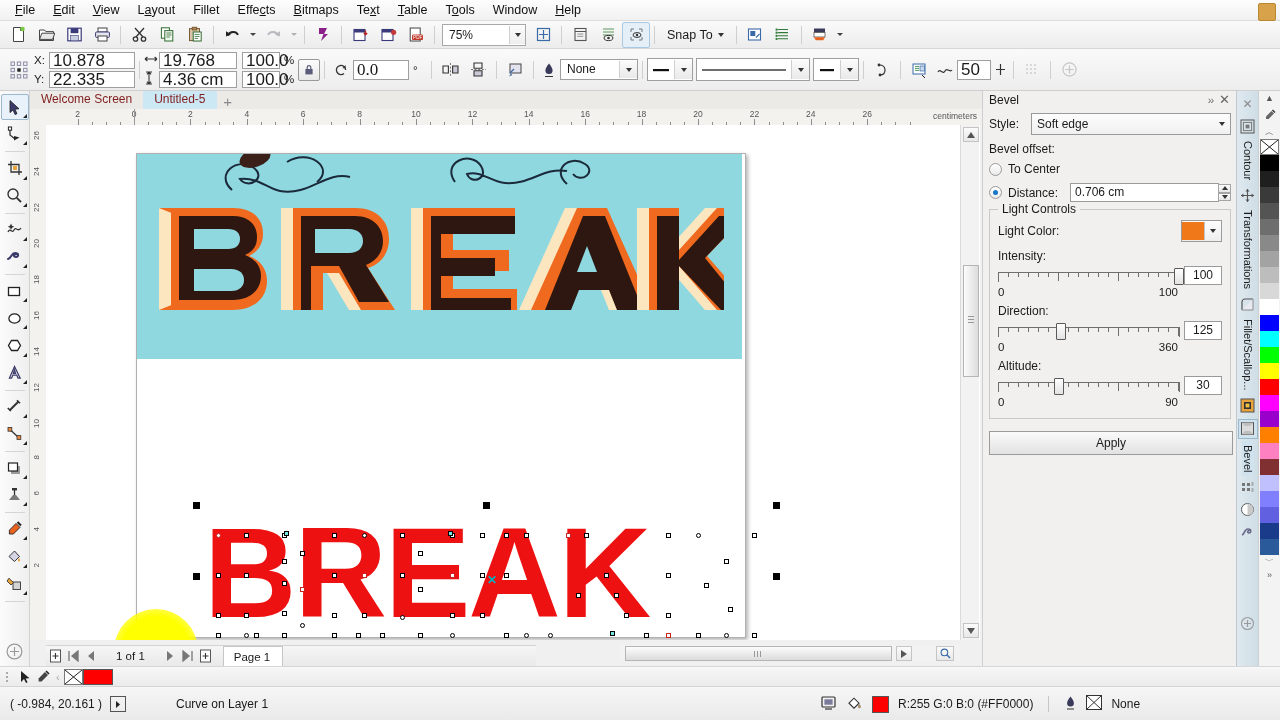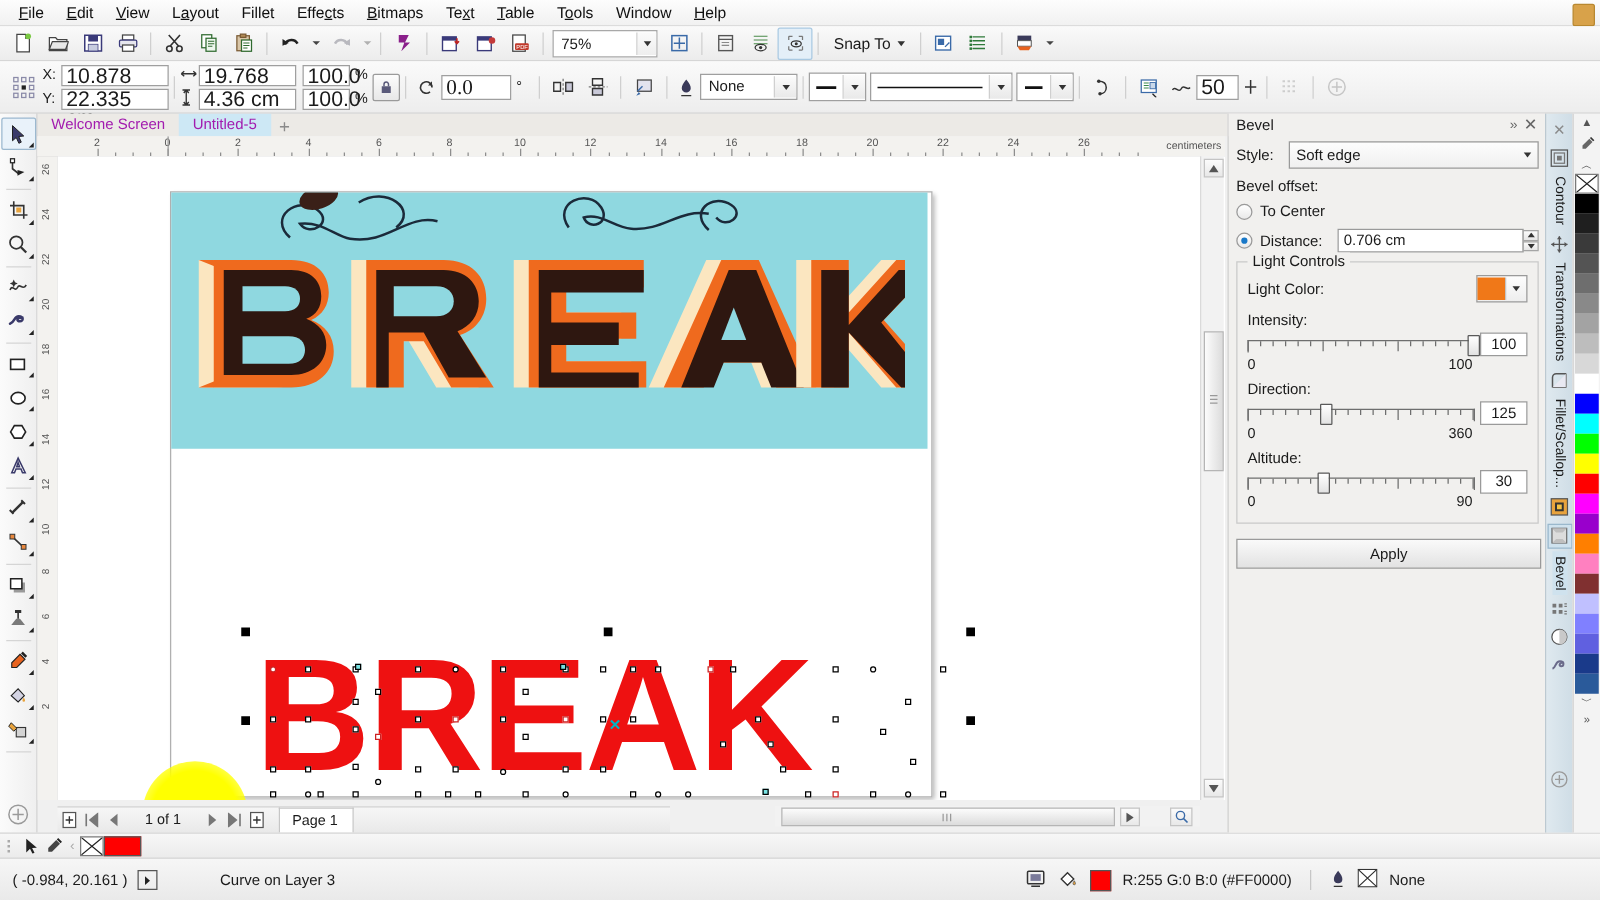--- a/index.html
+++ b/index.html
@@ -58,21 +58,21 @@
   .combo .cd{width:17px;height:17px;border-left:1px solid #d0d0d0;
              background:linear-gradient(#fbfbfb,#e9e9e9);display:flex;align-items:center;justify-content:center;}
   .outlinebox{display:flex;align-items:center;height:21px;border:1px solid #9f9f9f;background:#fff;}
   .outlinebox .ov{display:flex;align-items:center;justify-content:center;}
   .outlinebox .od{width:17px;height:19px;border-left:1px solid #cfcfcf;
              background:linear-gradient(#fbfbfb,#e9e9e9);display:flex;align-items:center;justify-content:center;}
 
   
   .tabstrip{position:absolute;left:30px;top:91px;width:1250px;height:18px;background:#eceae6;}
   .tabs{display:flex;align-items:flex-end;height:18px;}
-  .tab{padding:2px 11px 3px 11px;font-size:12px;color:#a21caf;cursor:default;line-height:13px;margin-top:33px;}
+  .tab{padding:2px 11px 3px 11px;font-size:12px;color:#7f1d1d;cursor:default;line-height:13px;margin-top:33px;}
   .tab.active{background:#cde8f5;}
   .tabplus{width:22px;text-align:center;color:#8a8a8a;font-size:15px;line-height:14px;cursor:default;}
 
   
   .ruler-h{position:absolute;left:30px;top:109px;width:950px;height:16px;
            background:#f3f2ef;border-bottom:1px solid #b9b9b9;overflow:hidden;}
   .ruler-v{position:absolute;left:30px;top:125px;width:16px;height:515px;
            background:#f3f2ef;border-right:1px solid #b9b9b9;overflow:hidden;}
   .rcorner{position:absolute;left:30px;top:109px;width:16px;height:16px;background:#f3f2ef;}
   .rtick{position:absolute;bottom:0;width:1px;background:#8d8d8d;}
@@ -1066,21 +1066,21 @@
     <div style="width:30px;height:16px;background:#ff0000;border:1px solid #555;box-sizing:border-box"></div>
   </div>
 
   <div class="statusbar">
     <span class="stcoord">( -0.984, 20.161 )</span>
     <span class="navbtn" style="border:1px solid #555;width:14px;height:14px">
       <svg width="8" height="9" viewBox="0 0 8 9">
           <path d="M2 1l4 3.5L2 8z" fill="#222"></path>
         </svg>
       </span>
-    <span class="stobj">Curve on Layer 3</span>
+    <span class="stobj">Curve on Layer 1</span>
 
     <span style="position:absolute;left:820px;display:flex;align-items:center;gap:9px">
       <span>
         <svg width="17" height="16" viewBox="0 0 17 16">
             <rect x="2" y="2" width="13" height="10" rx="1" fill="none" stroke="#333" stroke-width="1.2"></rect>
             <rect x="4.4" y="4.3" width="8.2" height="5.4" fill="#7a7a9a"></rect>
             <path d="M5 14h7" stroke="#333" stroke-width="1.2"></path>
           </svg></span>
       <span>
         <svg width="17" height="16" viewBox="0 0 17 16">

